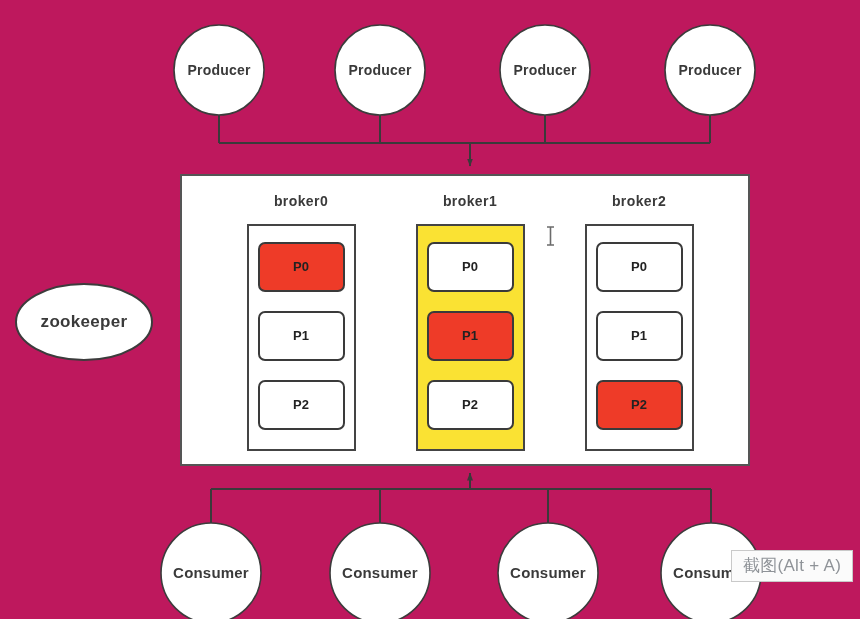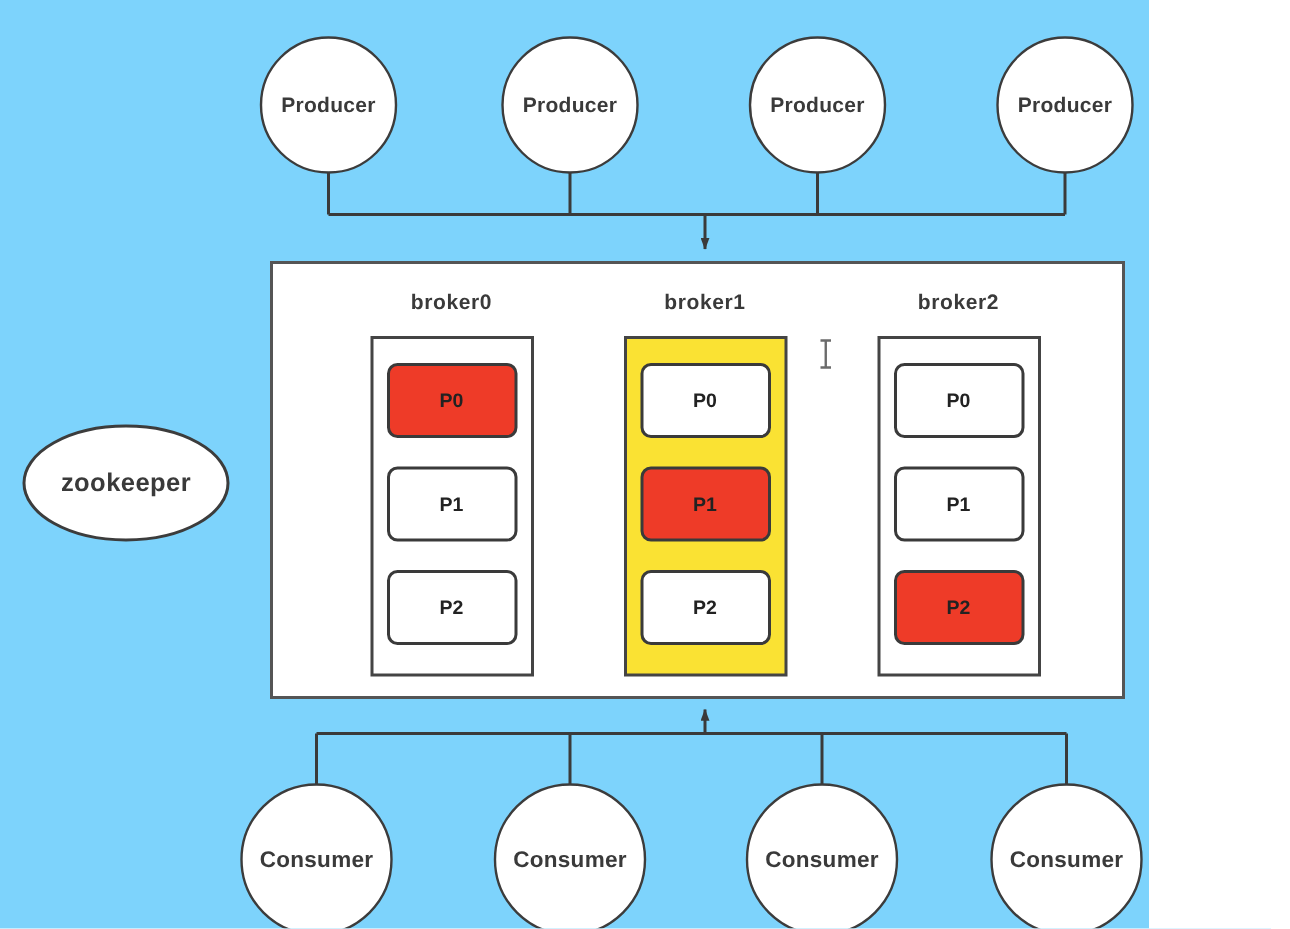--- a/index.html
+++ b/index.html
@@ -5,23 +5,23 @@
   html, body {
     margin: 0;
     padding: 0;
     background: #ffffff;
   }
   body {
     font-family: "Liberation Sans", sans-serif;
   }
   #canvas {
     position: relative;
-    width: 766px;
+    width: 860px;
     height: 619px;
-    background: #7dd3fc;
+    background: #be185d;
     overflow: hidden;
   }
   #diagram-svg {
     position: absolute;
     left: 0;
     top: 0;
     width: 860px;
     height: 619px;
   }
   .node-label {
@@ -232,14 +232,15 @@
         <circle class="circle-shape" cx="711" cy="573" r="50"></circle>
         <text class="node-label consumer-label" x="711" y="574">Consumer</text>
       </g>
     </g>
   </svg>
 
   <svg id="text-cursor" viewBox="0 0 11 20">
     <path d="M2,1 H9 M5.5,1 V19 M2,19 H9" stroke="#6b6b6b" stroke-width="1.6" fill="none"></path>
   </svg>
 
+  <div id="screenshot-tooltip">截图(Alt + A)</div>
 
 </div>
 
 </body></html>

